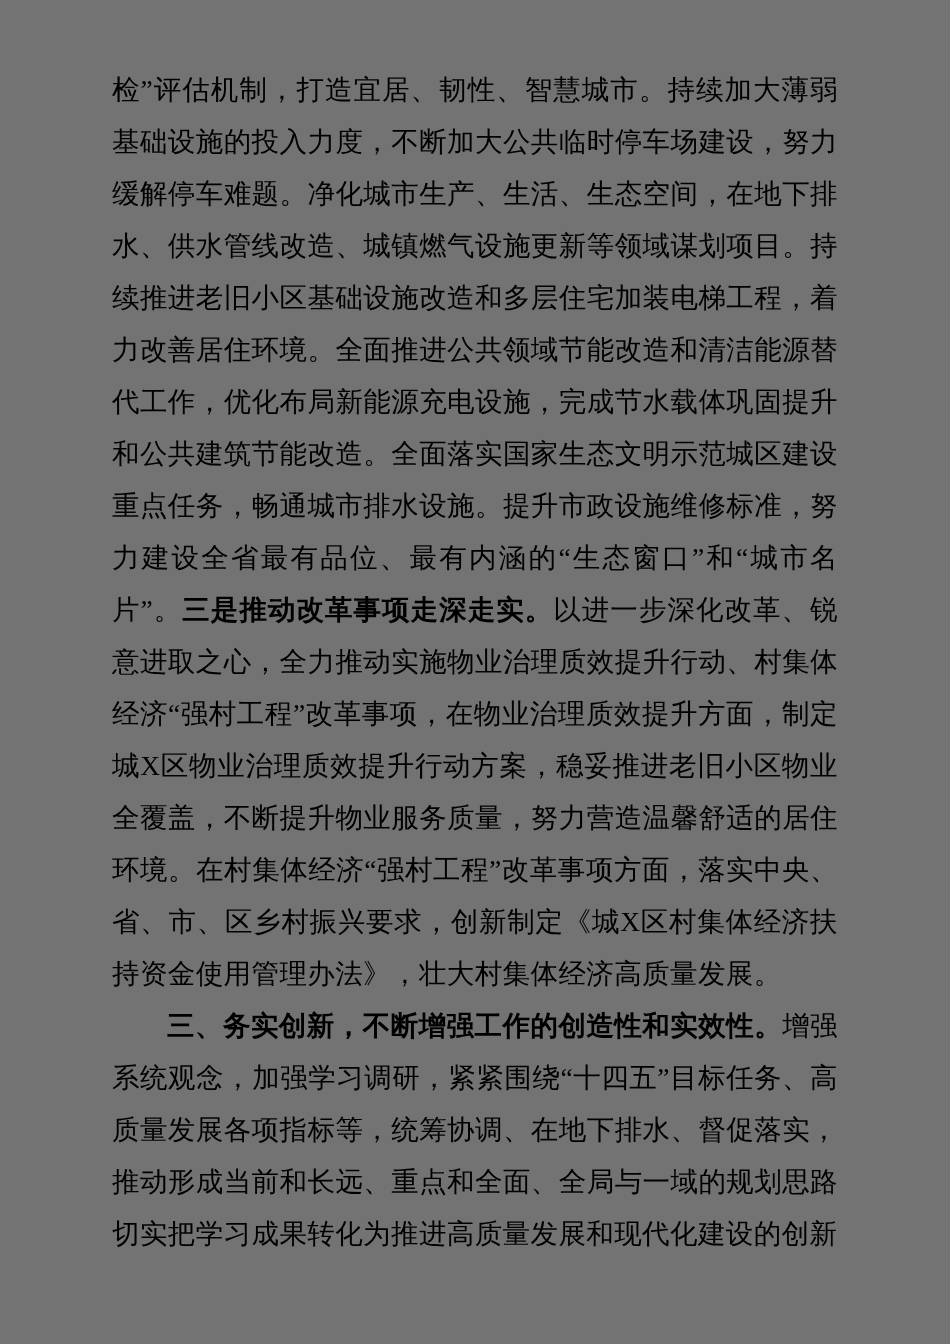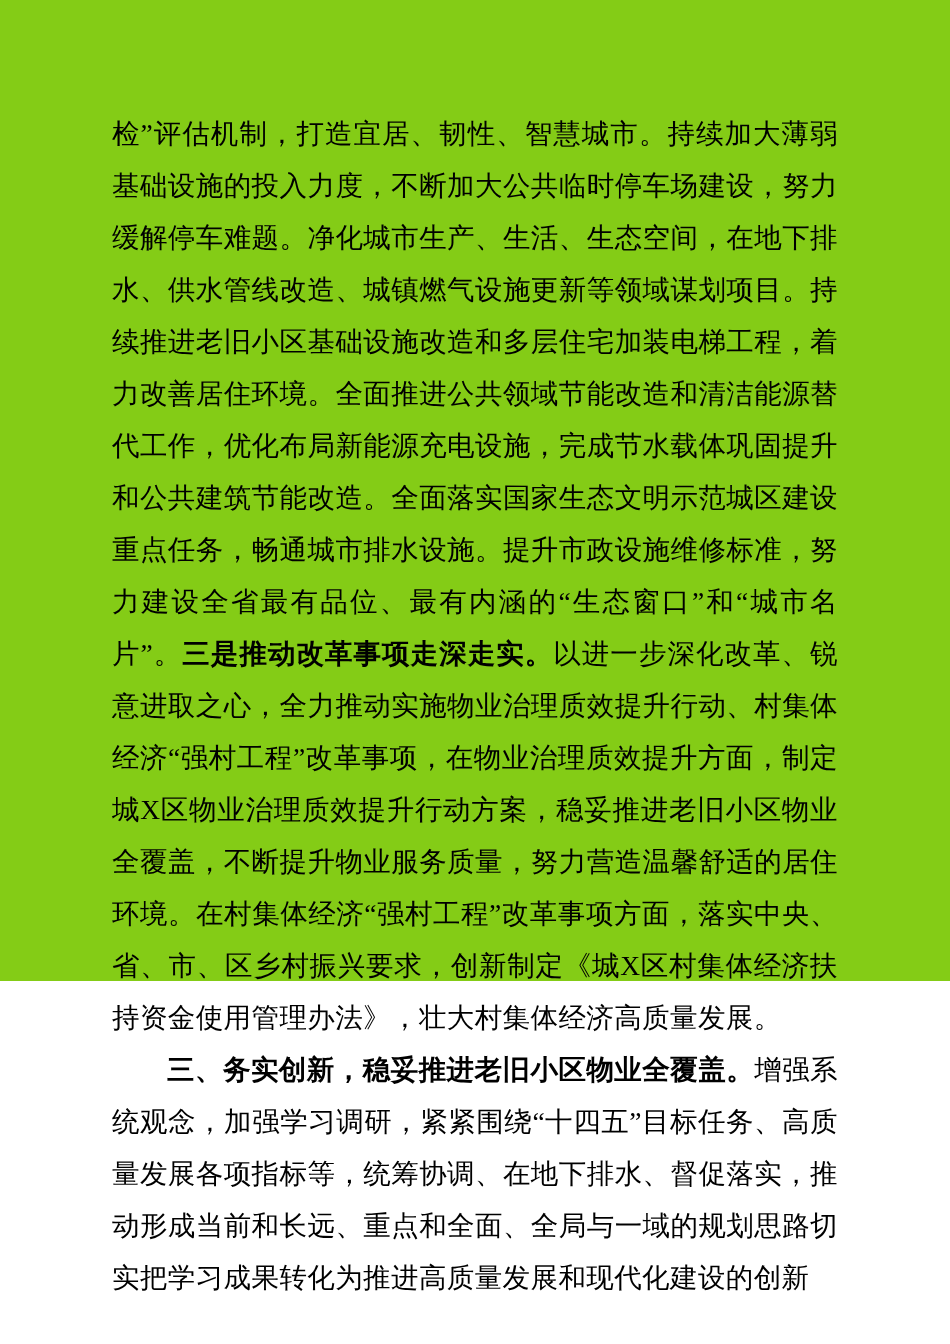--- a/index.html
+++ b/index.html
@@ -11,23 +11,23 @@
     width: 950px;
     height: 1344px;
     font-family: "Liberation Serif", "DejaVu Serif", serif;
     color: #000000;
     position: relative;
     overflow: hidden;
   }
   .page {
     box-sizing: border-box;
     width: 950px;
-    height: 981px;
-    padding: 108px 112px 60px 112px;
-    background: #84cc16;
+    height: 1344px;
+    padding: 64px 112px 60px 112px;
+    background: #737373;
   }
   .doc-body {
     font-size: 27.5px;
     line-height: 52px;
     text-align: justify;
     text-justify: inter-ideograph;
     letter-spacing: 0.4px;
   }
   p.para {
     margin: 0;
@@ -45,16 +45,16 @@
   }
 </style>
 </head>
 <body>
 
 <div class="page">
   <div class="doc-body">
 
     <p class="para"><span>检”评估机制，打造宜居、韧性、智慧城市。持续加大薄弱基础设施的投入力度，不断加大公共临时停车场建设，努力缓解停车难题。净化城市生产、生活、生态空间，在地下排水、供水管线改造、城镇燃气设施更新等领域谋划项目。持续推进老旧小区基础设施改造和多层住宅加装电梯工程，着力改善居住环境。全面推进公共领域节能改造和清洁能源替代工作，优化布局新能源充电设施，完成节水载体巩固提升和公共建筑节能改造。全面落实国家生态文明示范城区建设重点任务，畅通城市排水设施。提升市政设施维修标准，努力建设全省最有品位、最有内涵的“生态窗口”和“城市名片”。</span><span class="bold">三是推动改革事项走深走实。</span><span>以进一步深化改革、锐意进取之心，全力推动实施物业治理质效提升行动、村集体经济“强村工程”改革事项，在物业治理质效提升方面，制定城X区物业治理质效提升行动方案，稳妥推进老旧小区物业全覆盖，不断提升物业服务质量，努力营造温馨舒适的居住环境。在村集体经济“强村工程”改革事项方面，落实中央、省、市、区乡村振兴要求，创新制定《城X区村集体经济扶持资金使用管理办法》，壮大村集体经济高质量发展。</span></p>
 
-    <p class="para indent"><span class="bold">三、务实创新，稳妥推进老旧小区物业全覆盖。</span><span>增强系统观念，加强学习调研，紧紧围绕“十四五”目标任务、高质量发展各项指标等，统筹协调、在地下排水、督促落实，推动形成当前和长远、重点和全面、全局与一域的规划思路切实把学习成果转化为推进高质量发展和现代化建设的创新</span></p>
+    <p class="para indent"><span class="bold">三、务实创新，不断增强工作的创造性和实效性。</span><span>增强系统观念，加强学习调研，紧紧围绕“十四五”目标任务、高质量发展各项指标等，统筹协调、在地下排水、督促落实，推动形成当前和长远、重点和全面、全局与一域的规划思路切实把学习成果转化为推进高质量发展和现代化建设的创新</span></p>
 
   </div>
 </div>
 
 </body></html>

